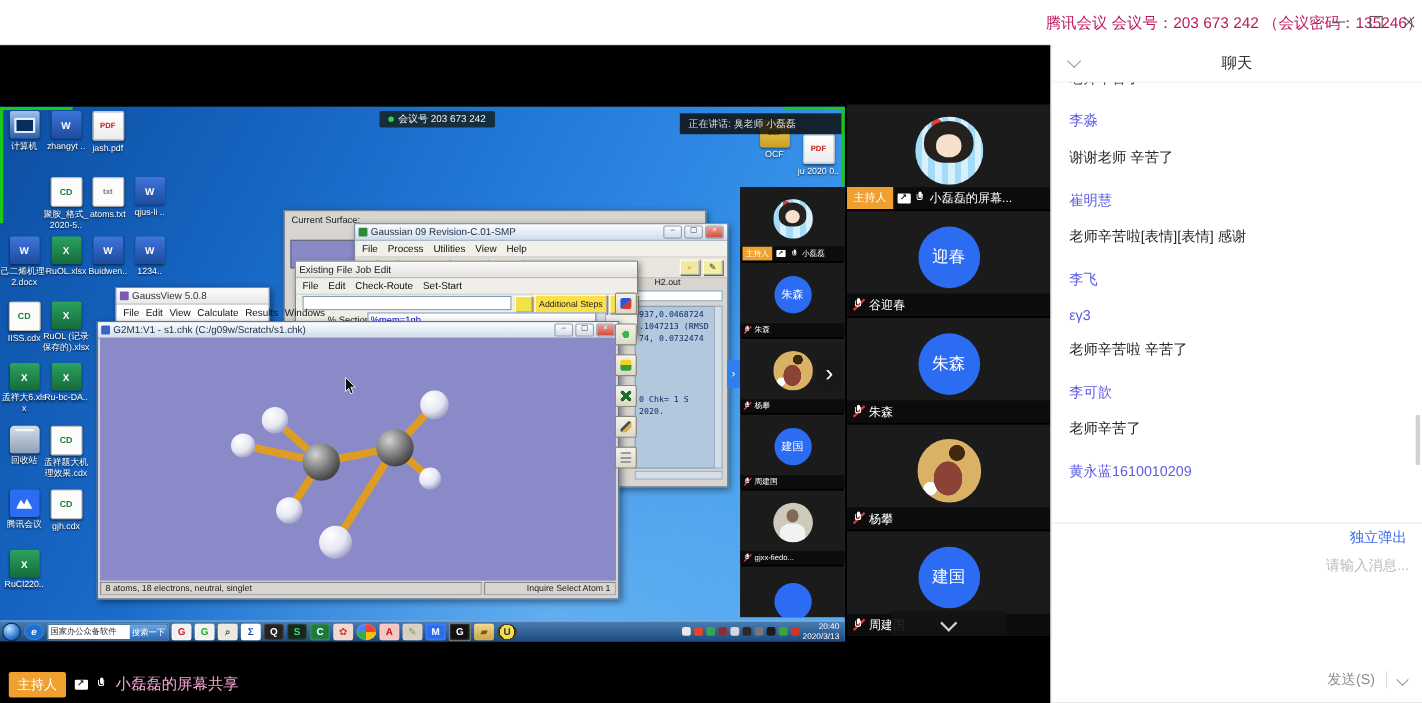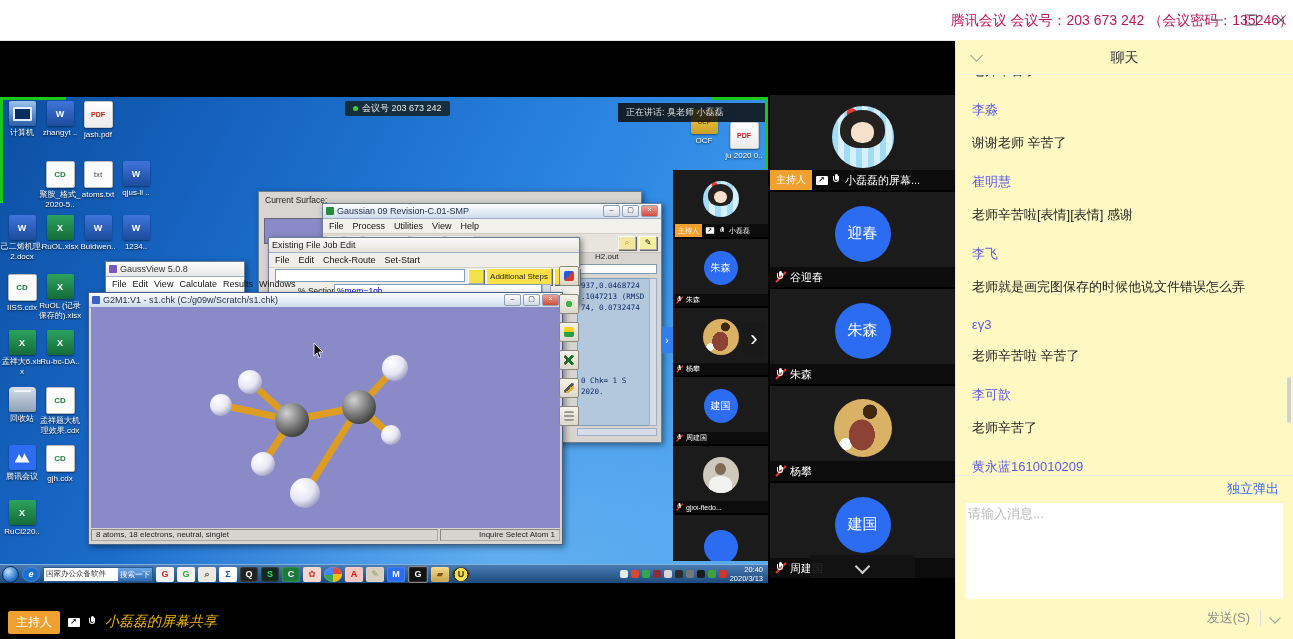--- a/index.html
+++ b/index.html
@@ -130,47 +130,47 @@
   .mic::after{content:"";position:absolute;left:1px;top:2px;width:6px;height:6px;border:1px solid #fff;border-top:none;
      border-radius:0 0 5px 5px;box-sizing:border-box;}
   .mic .slash{position:absolute;left:4px;top:-1px;width:2px;height:14px;background:#e23b3b;transform:rotate(45deg);}
   .shico{width:12px;height:9px;background:#fff;border-radius:1px;position:relative;flex:none;}
   .shico::before{content:"↗";position:absolute;left:2px;top:-1px;font-size:8px;color:#1b1b1b;font-weight:bold;}
   .chevd{display:inline-block;width:9px;height:9px;border-right:2px solid #cfcfcf;border-bottom:2px solid #cfcfcf;
      transform:rotate(45deg);}
   .pgarrow{color:#fff;font-size:22px;line-height:1;}
 
   
-  .chat{left:955px;top:40px;width:338px;height:599px;background:#fef9c3;border-left:1px solid #e2e2e2;box-sizing:border-box;z-index:25;}
+  .chat{left:955px;top:40px;width:338px;height:599px;background:#ffffff;border-left:1px solid #e2e2e2;box-sizing:border-box;z-index:25;}
   .chead{position:absolute;left:0;top:0;right:0;height:34px;border-bottom:1px solid #f0f0f0;}
   .chead .ct{width:100%;text-align:center;line-height:34px;font-size:14px;color:#333;}
   .chead .chev{position:absolute;left:16px;top:11px;width:8px;height:8px;border-right:1.5px solid #999;
      border-bottom:1.5px solid #999;transform:rotate(45deg);}
   .cmsgs{position:absolute;left:0;top:35px;right:0;height:400px;overflow:hidden;padding:0 16px;box-sizing:border-box;}
   .mname{font-size:13px;color:#5b5be6;margin-top:16px;}
   .mname:empty{display:none;margin:0;}
   .mtext{font-size:13px;color:#262626;margin-top:10px;line-height:28px;}
   .msg.clip .mtext{margin-top:-18px;}
   .cscroll{position:absolute;right:2px;top:337px;width:4px;height:46px;background:#d2d2d2;border-radius:2px;}
   .popout-row{position:absolute;left:0;right:0;top:435px;height:26px;border-top:1px solid #ececec;
      display:flex;align-items:center;justify-content:flex-end;padding-right:14px;}
   .popout{font-size:13px;color:#3e66f0;}
   .cinput{position:absolute;left:10px;right:10px;top:463px;height:92px;border:none;resize:none;outline:none;
-     font-size:13px;color:#333;font-family:Liberation Sans, sans-serif;}
+     font-size:13px;color:#333;font-family:Liberation Sans, sans-serif;text-align:right;}
   .cinput::placeholder{color:#bcbcbc;}
   .sendrow{position:absolute;left:0;right:0;bottom:8px;height:26px;display:flex;align-items:center;
      justify-content:flex-end;gap:10px;padding-right:14px;}
   .send{font-size:13px;color:#8f8f8f;}
   .vline{width:1px;height:16px;background:#ddd;}
   .chevs{width:7px;height:7px;border-right:1.5px solid #9a9a9a;border-bottom:1.5px solid #9a9a9a;transform:rotate(45deg);}
 
   
   .afoot{left:0;top:608px;height:28px;display:flex;align-items:center;gap:8px;z-index:30;}
   .afoot .hostb{height:23px;padding:0 8px;font-size:12px;border-radius:2px;}
-  .afoot .name{color:#eab308;font-size:14px;font-style:italic;}
+  .afoot .name{color:#f9a8d4;font-size:14px;}
 
   .cursor{z-index:50;}
 </style>
 </head>
 <body>
 
 <div id="app">
 
   <div class="abs titlebar">
     <div class="tb-title">腾讯会议 会议号：203 673 242 （会议密码：135246）</div>
@@ -357,21 +357,21 @@
           <span class="btn3d" style="width:16px;height:12px;line-height:12px;color:#a80;background:#f4e8a0">⌕</span>
           <span class="btn3d" style="width:16px;height:12px;line-height:12px;background:#f4f0a0">✎</span>
         </span>
       </div>
       <div class="abs" style="left:272px;top:48px;font-size:8px;color:#222">H2.out</div>
       <div class="abs inset" style="left:254px;top:60px;width:80px;height:10px"></div>
       <div class="abs outpanel" style="left:254px;top:74px;width:80px;height:148px">
         <div>937,0.0468724</div>
         <div>.1047213 (RMSD</div>
         <div>74, 0.0732474</div>
-        <div style="margin-top:62px">0 Chk=      1 S</div>
+        <div style="margin-top:44px">0 Chk=      1 S</div>
         <div>2020.</div>
       </div>
       <div class="abs sbar" style="left:326px;top:74px;width:8px;height:148px"></div>
       <div class="abs sbar" style="left:254px;top:224px;width:80px;height:8px"></div>
     </div>
 
     <div class="win" style="left:268px;top:140px;width:312px;height:68px;background:#f0eee8;z-index:5">
       <div class="wtbar" style="background:linear-gradient(#fafafa,#e4e2da);color:#222">
         <span>Existing File Job Edit</span>
       </div>
@@ -638,21 +638,20 @@
       <div class="msg">
         <div class="mname">李淼</div>
         <div class="mtext">谢谢老师 辛苦了</div>
       </div>
       <div class="msg">
         <div class="mname">崔明慧</div>
         <div class="mtext">老师辛苦啦[表情][表情] 感谢</div>
       </div>
       <div class="msg">
         <div class="mname">李飞</div>
-        <div class="mtext">老师就是画完图保存的时候他说文件错误怎么弄</div>
       </div>
       <div class="msg">
         <div class="mname">εγ3</div>
         <div class="mtext">老师辛苦啦 辛苦了</div>
       </div>
       <div class="msg">
         <div class="mname">李可歆</div>
         <div class="mtext">老师辛苦了</div>
       </div>
       <div class="msg">

